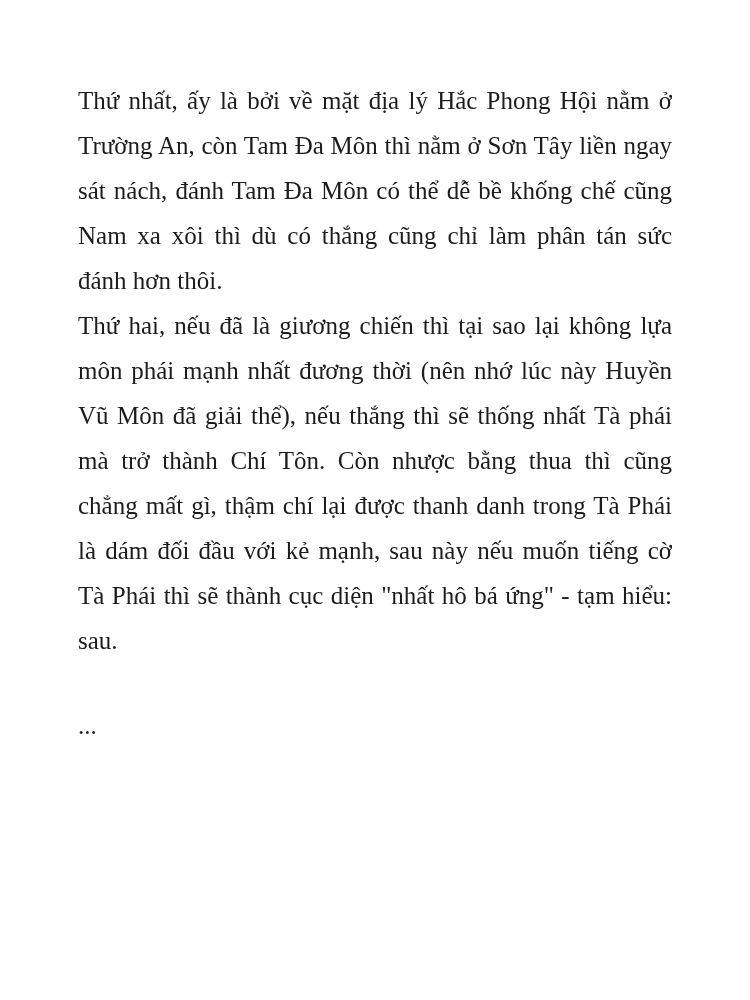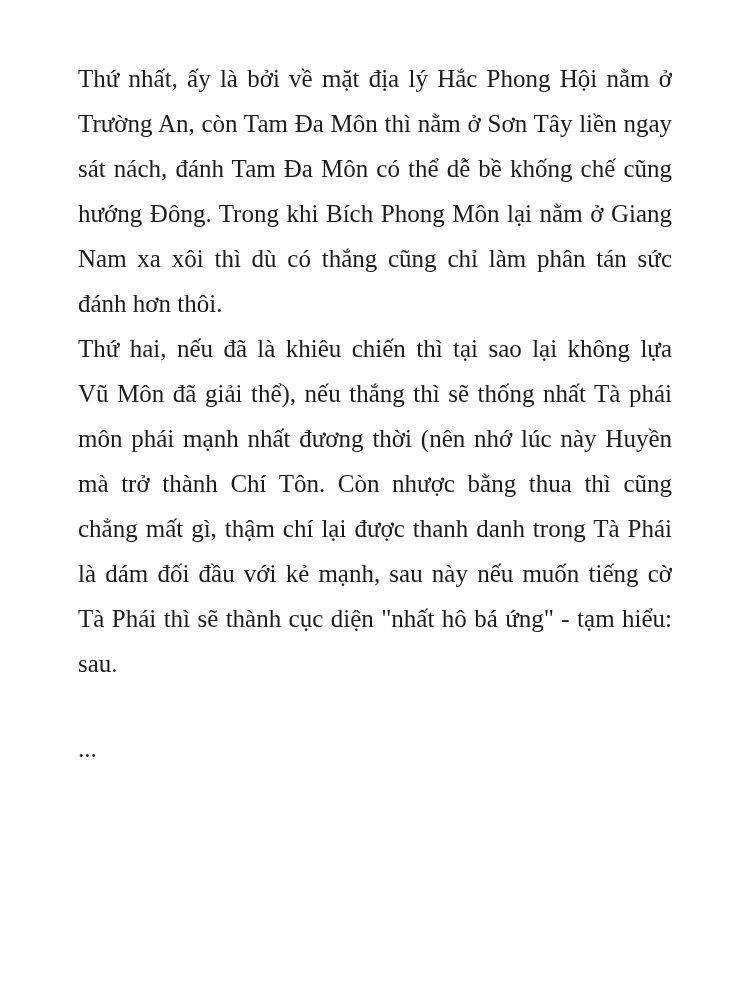--- a/index.html
+++ b/index.html
@@ -7,21 +7,21 @@
     padding: 0;
     background: #ffffff;
     width: 750px;
     height: 1000px;
     overflow: hidden;
   }
   .page {
     box-sizing: border-box;
     width: 750px;
     height: 1000px;
-    padding: 56px 78px 0 78px;
+    padding: 78px 78px 0 78px;
     background: #ffffff;
     font-family: "Liberation Serif", "DejaVu Serif", serif;
     font-size: 25px;
     line-height: 45px;
     color: #1c1c1c;
   }
   .paragraph { margin: 0; }
   .line {
     height: 45px;
     overflow: hidden;
@@ -37,29 +37,28 @@
 </style>
 </head>
 <body>
 
 <div class="page">
 
   <div class="paragraph">
     <div class="line just">Thứ nhất, ấy là bởi về mặt địa lý Hắc Phong Hội nằm ở</div>
     <div class="line just">Trường An, còn Tam Đa Môn thì nằm ở Sơn Tây liền ngay</div>
     <div class="line just">sát nách, đánh Tam Đa Môn có thể dễ bề khống chế cũng</div>
-    <div class="line just">hướng Đông. Trong khi Bích Phong Môn lại nằm ở Giang</div>
     <div class="line just">Nam xa xôi thì dù có thắng cũng chỉ làm phân tán sức</div>
     <div class="line">đánh hơn thôi.</div>
   </div>
 
   <div class="paragraph">
-    <div class="line just">Thứ hai, nếu đã là khiêu chiến thì tại sao lại không lựa</div>
+    <div class="line just">Thứ hai, nếu đã là giương chiến thì tại sao lại không lựa</div>
+    <div class="line just">môn phái mạnh nhất đương thời (nên nhớ lúc này Huyền</div>
     <div class="line just">Vũ Môn đã giải thể), nếu thắng thì sẽ thống nhất Tà phái</div>
-    <div class="line just">môn phái mạnh nhất đương thời (nên nhớ lúc này Huyền</div>
     <div class="line just">mà trở thành Chí Tôn. Còn nhược bằng thua thì cũng</div>
     <div class="line just">chẳng mất gì, thậm chí lại được thanh danh trong Tà Phái</div>
     <div class="line just">là dám đối đầu với kẻ mạnh, sau này nếu muốn tiếng cờ</div>
     <div class="line just">Tà Phái thì sẽ thành cục diện "nhất hô bá ứng" - tạm hiểu:</div>
     <div class="line">sau.</div>
   </div>
 
   <div class="paragraph ellipsis-para">
     <div class="line">...</div>
   </div>

